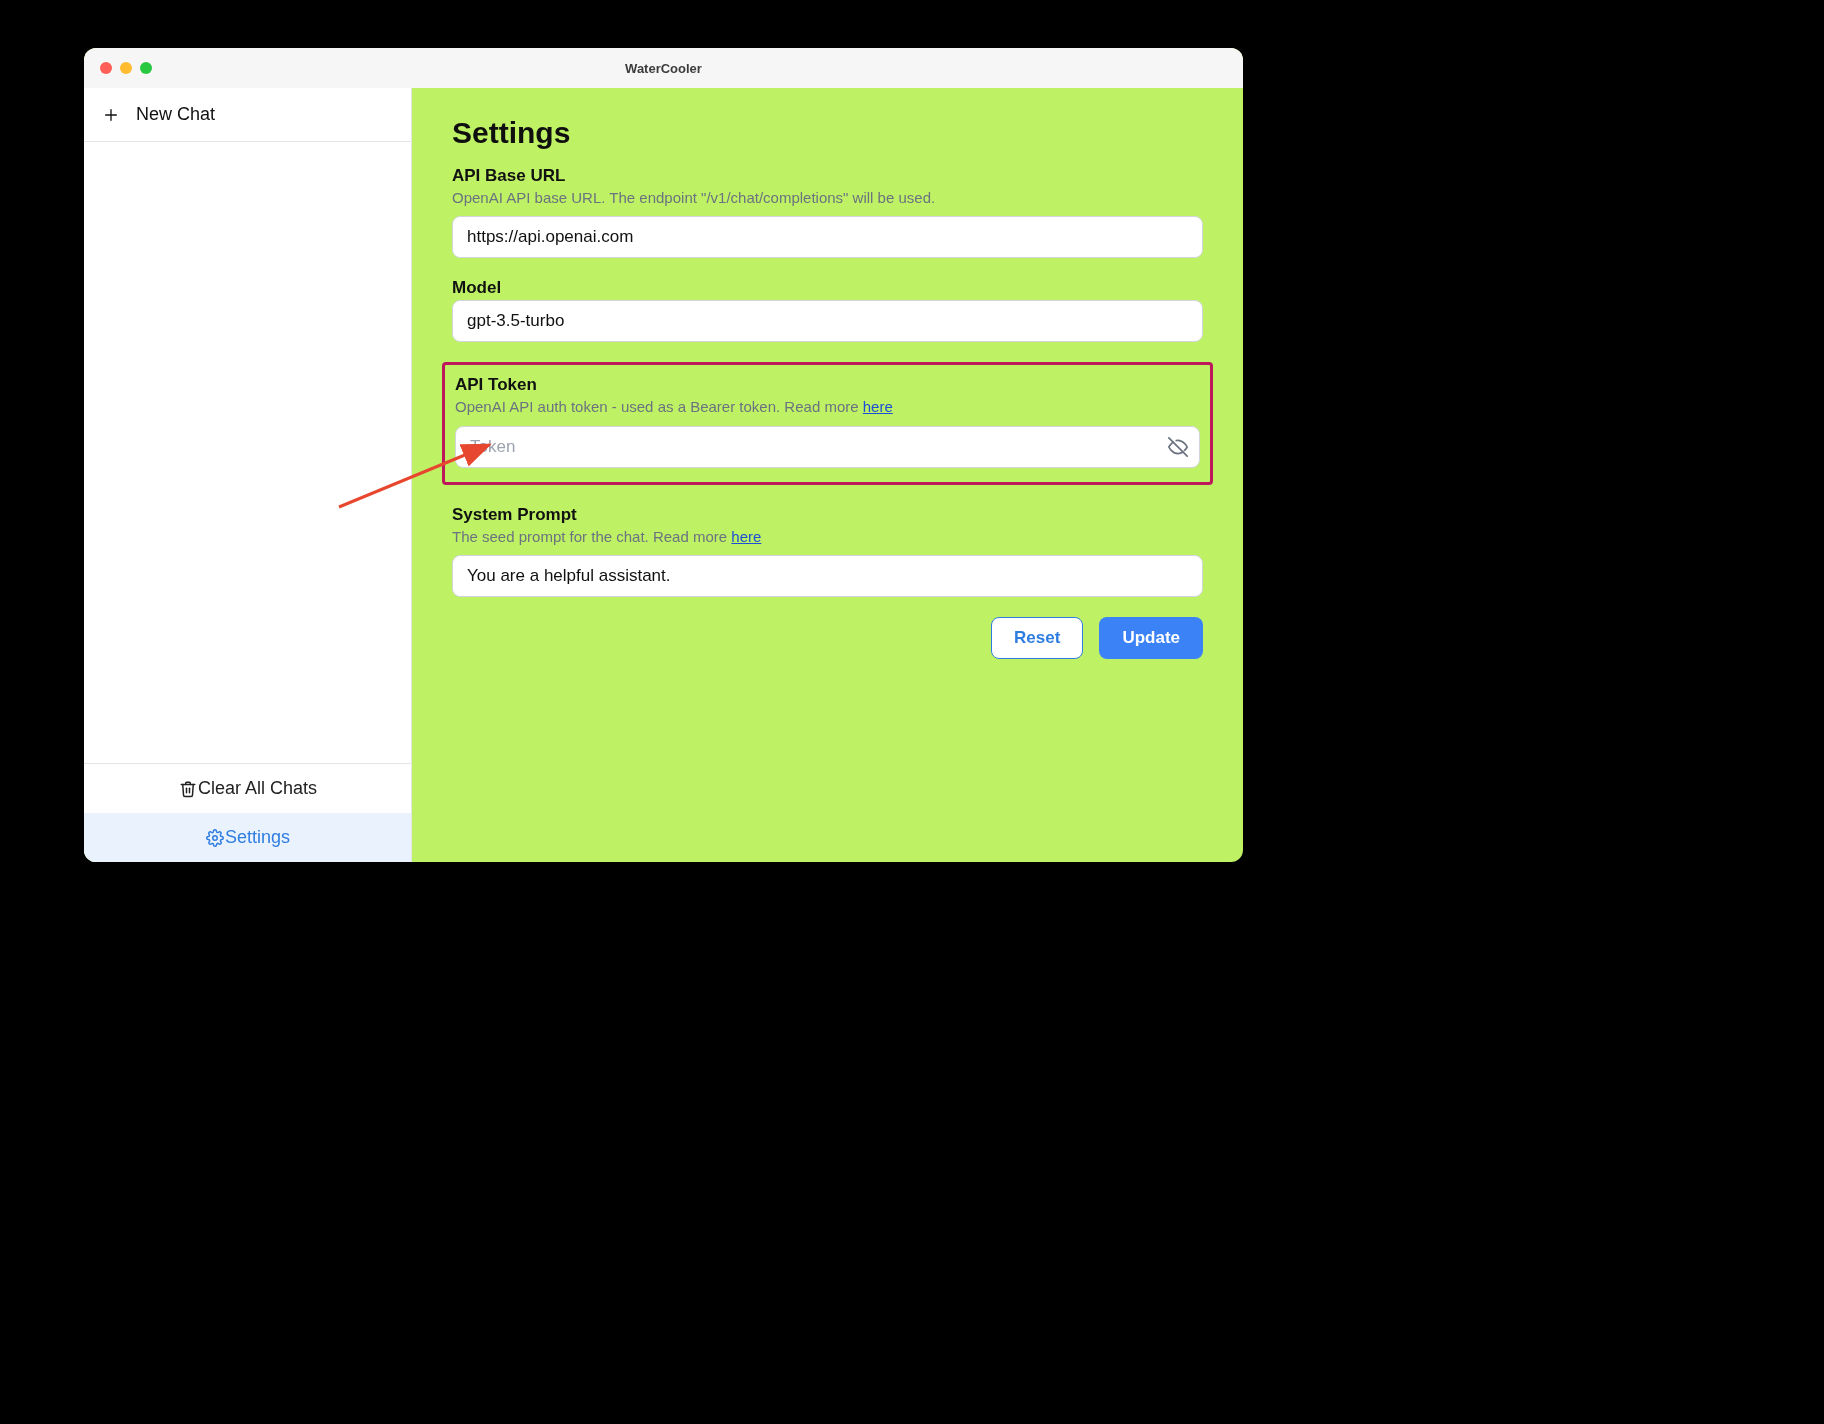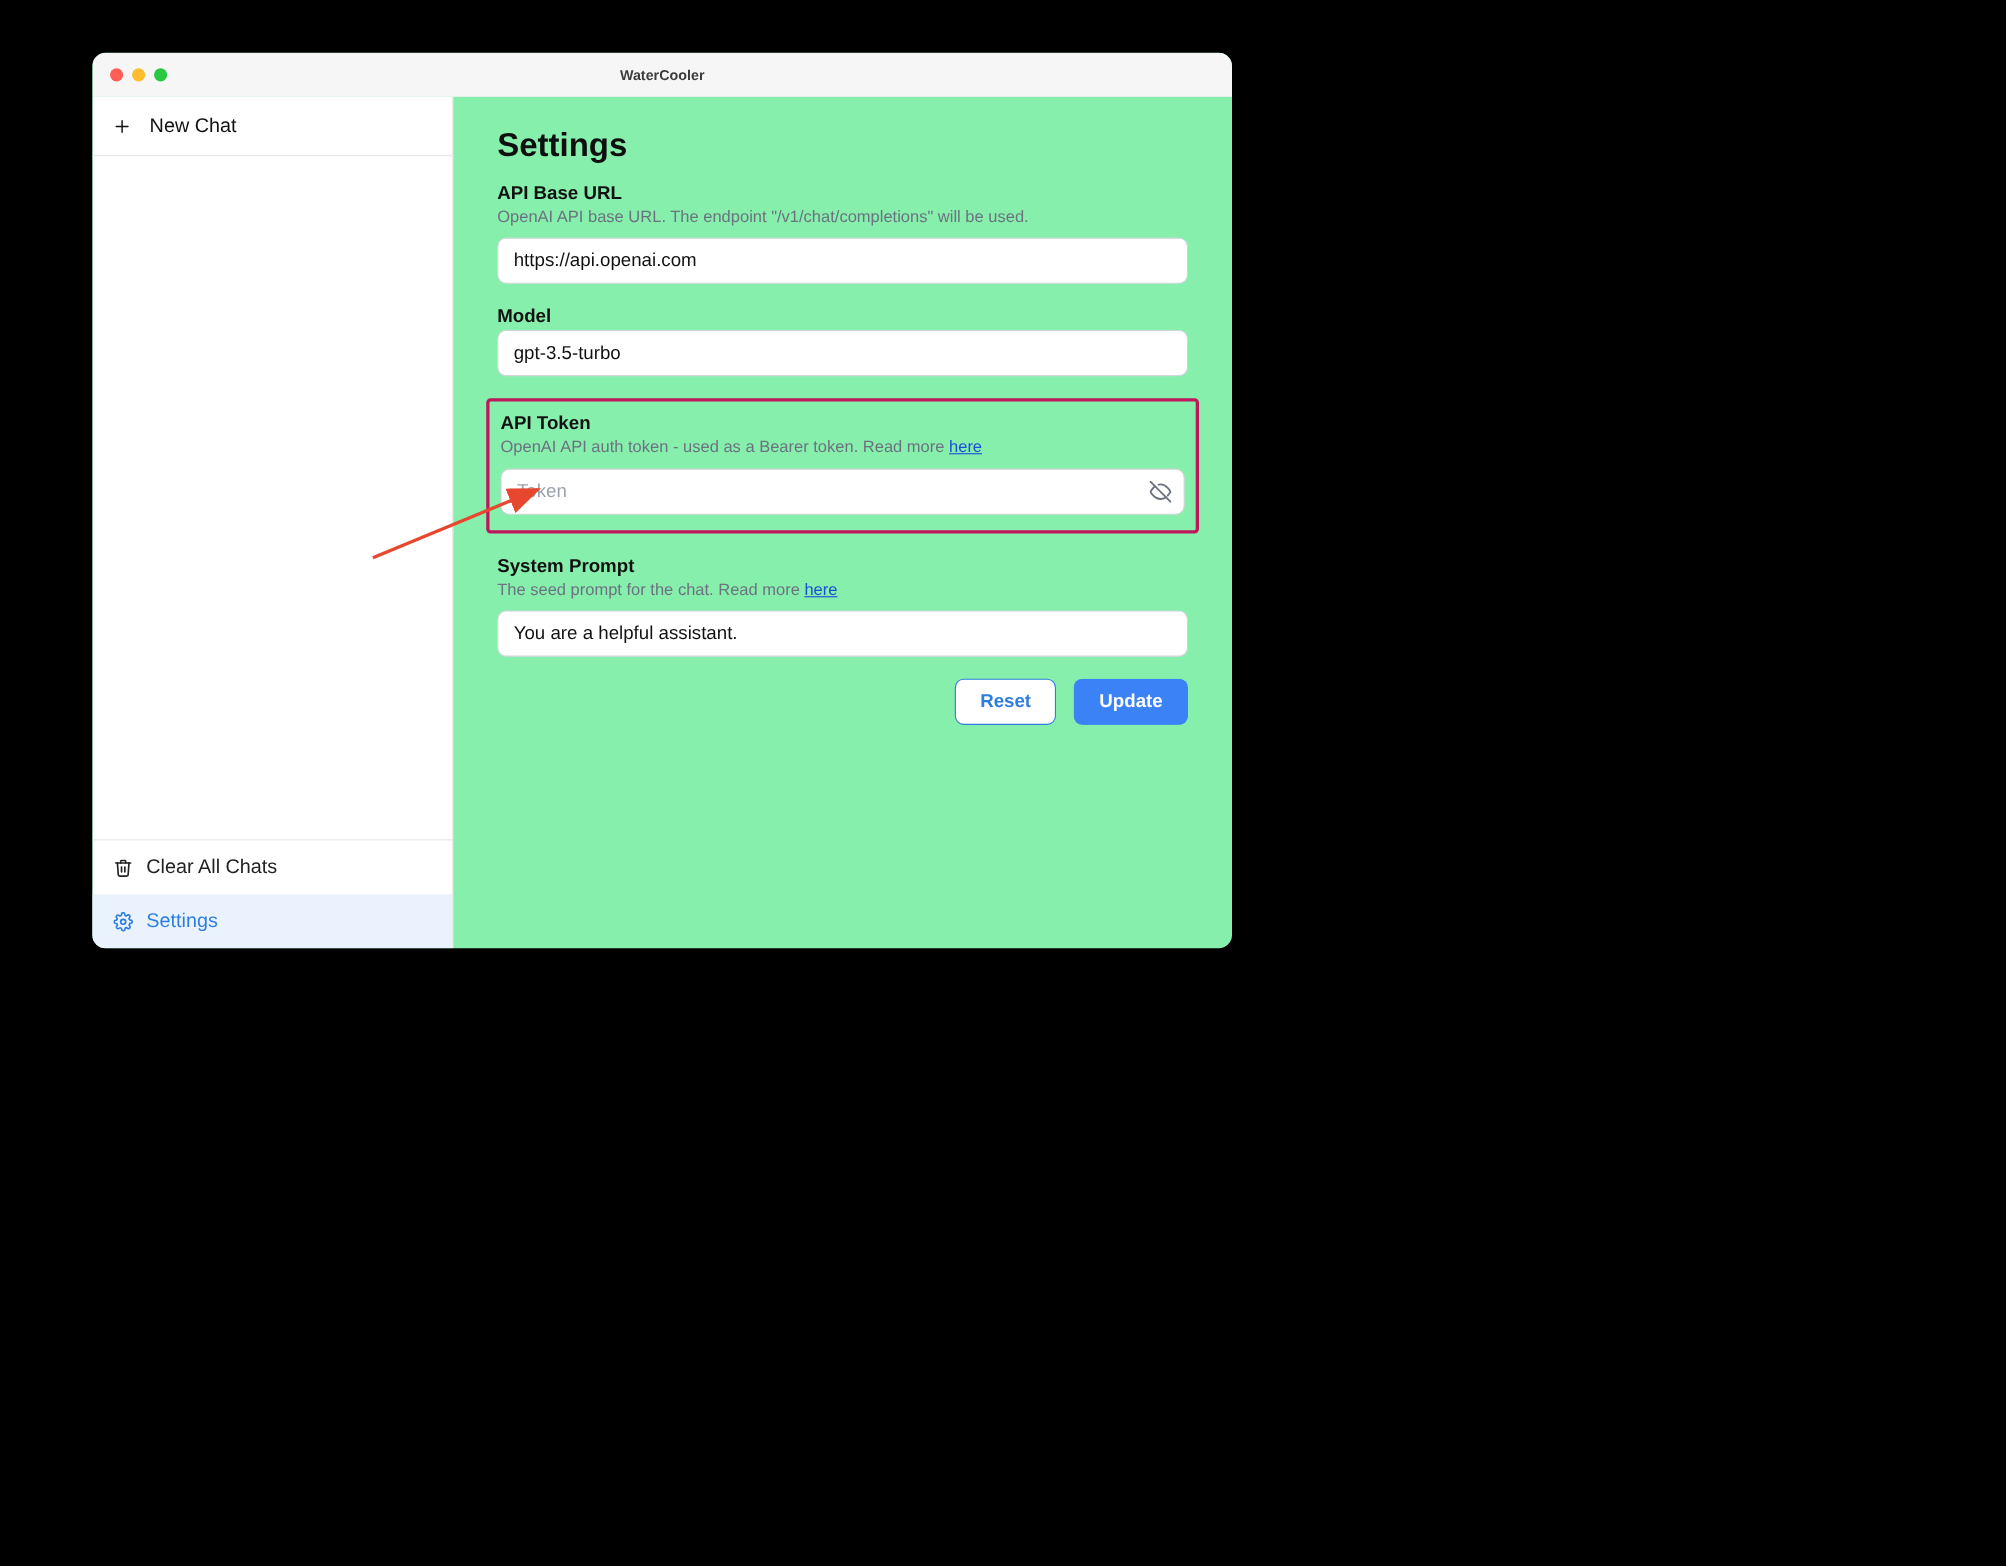--- a/index.html
+++ b/index.html
@@ -9,23 +9,23 @@
       height: 1424px;
       font-family: -apple-system, BlinkMacSystemFont, "Segoe UI", Helvetica, Arial, sans-serif;
       display: flex;
       align-items: flex-start;
       justify-content: flex-start;
     }
     .window {
       position: absolute;
       left: 84px;
       top: 48px;
-      width: 1036px;
+      width: 1159px;
       height: 814px;
-      background: #86efac;
+      background: #bef264;
       border-radius: 12px;
       box-shadow: 0 20px 60px rgba(0,0,0,0.5);
       display: flex;
       flex-direction: column;
       overflow: hidden;
     }
     .titlebar {
       height: 40px;
       display: flex;
       align-items: center;
@@ -79,25 +79,26 @@
     .plus-icon {
       width: 18px; height: 18px;
       display: flex; align-items: center; justify-content: center;
     }
     .sidebar-bottom {
       border-top: 1px solid #e5e5e5;
     }
     .sb-item {
       display: flex;
       align-items: center;
-      gap: 11px;
+      gap: 0;
       padding: 14px 18px;
       font-size: 18px;
       color: #222;
       cursor: pointer;
+      justify-content: center;
     }
     .sb-item.active {
       background: #eaf3fd;
       color: #2f7de1;
     }
     .sb-item.active .sb-icon svg { stroke: #2f7de1; }
     .sb-icon { width: 20px; height: 20px; display:flex; align-items:center; justify-content:center; }
 
     .main {
       flex: 1;

